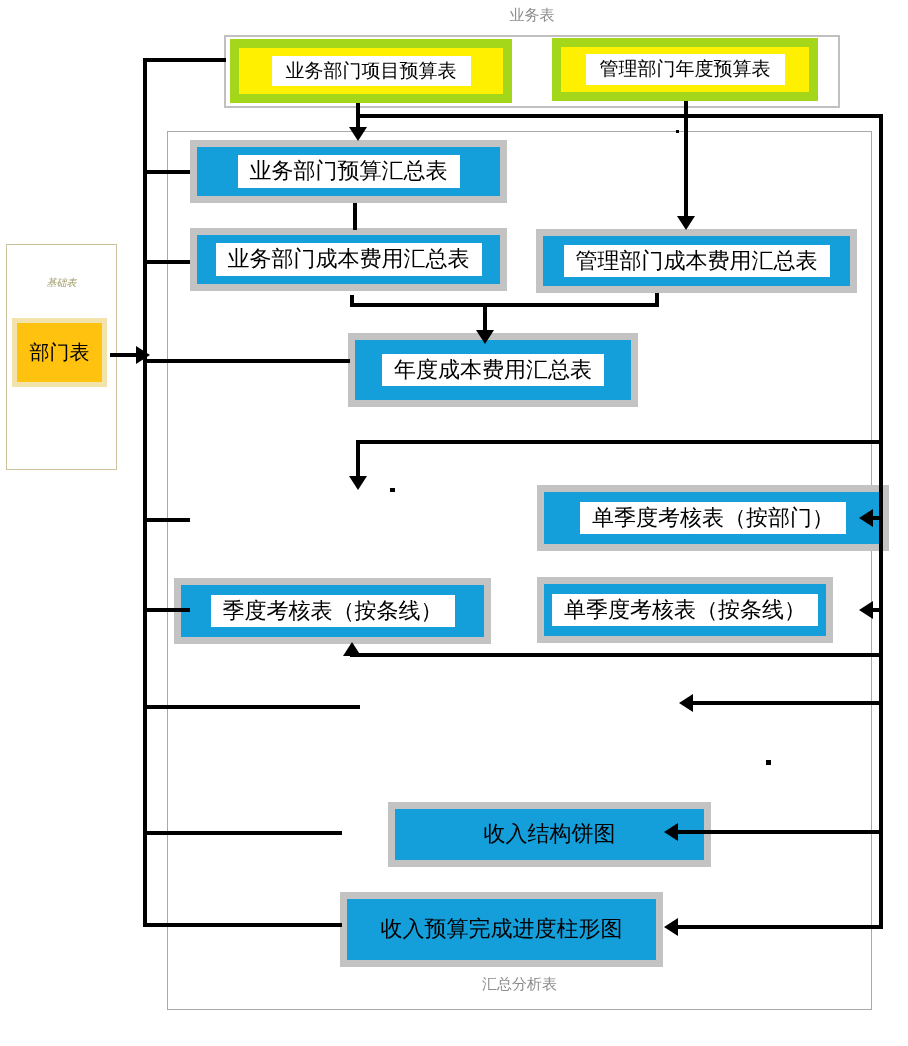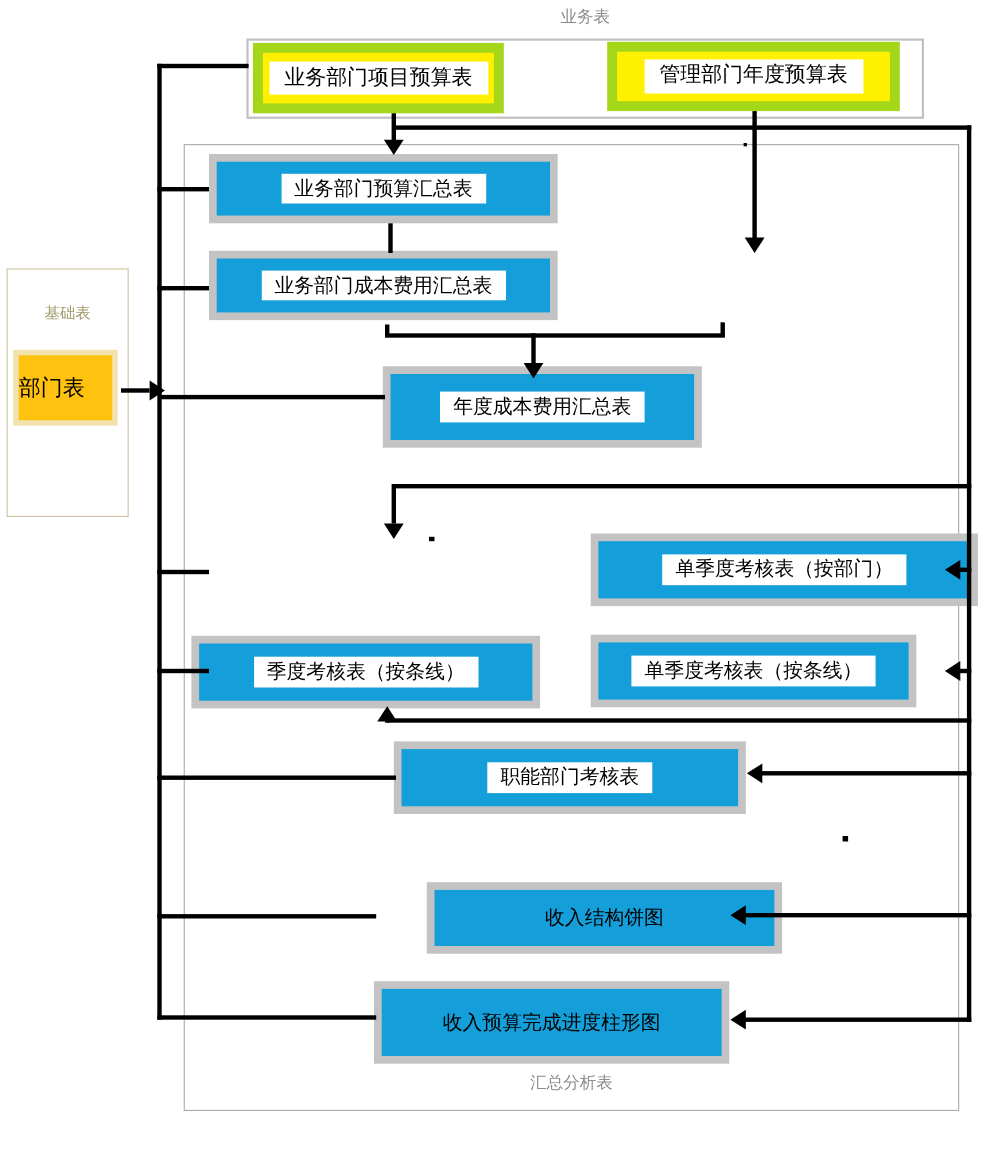--- a/index.html
+++ b/index.html
@@ -8,33 +8,33 @@
     --olive:#A09A68; --biz-border:#C0C0C0; --summary-border:#A9A9A9; --base-border:#CCC39E;
   }
   html,body{margin:0;padding:0;background:#fff;}
   #stage{position:relative;width:908px;height:1046px;background:#fff;overflow:hidden;
          font-family:"Liberation Sans","DejaVu Sans",sans-serif;color:#000;}
   .container{position:absolute;background:#fff;box-sizing:border-box;}
   .container.biz{border:2px solid var(--biz-border);}
   .container.summary{border:1px solid var(--summary-border);}
   .container.base{border:1px solid var(--base-border);}
   .section-label{position:absolute;text-align:center;font-size:15px;color:var(--gray-label);}
-  .section-label.olive{color:var(--olive);font-size:14px;}
+  .section-label.olive{color:var(--olive);font-size:10px;font-style:italic;}
   
   .node{position:absolute;background:var(--node-border);}
   .node .inner{position:absolute;inset:7px;background:var(--blue);display:flex;align-items:center;justify-content:center;}
-  .node .lbl{background:#fff;padding:3px 12px;font-size:18px;line-height:1.2;white-space:nowrap;}
+  .node .lbl{background:#fff;padding:3px 12px;font-size:22px;line-height:1.2;white-space:nowrap;}
   .node.nolabel .lbl{background:transparent;padding:0;}
   
   .gnode{position:absolute;background:var(--green);}
   .gnode .mid{position:absolute;inset:9px;background:var(--yellow);display:flex;align-items:center;justify-content:center;}
   .gnode .lbl{background:#fff;padding:4px 14px;font-size:19px;line-height:1.2;white-space:nowrap;}
   
   .anode{position:absolute;background:var(--cream);}
-  .anode .inner{position:absolute;inset:5px;background:var(--amber);display:flex;align-items:center;justify-content:flex-start;}
+  .anode .inner{position:absolute;inset:5px;background:var(--amber);display:flex;align-items:center;justify-content:center;}
   .anode .lbl{font-size:20px;white-space:nowrap;}
   
   .ln{position:absolute;background:var(--ink);}
   
   .ah{position:absolute;width:0;height:0;}
   .ah.down{border-left:9px solid transparent;border-right:9px solid transparent;border-top:14px solid var(--ink);}
   .ah.up{border-left:9px solid transparent;border-right:9px solid transparent;border-bottom:14px solid var(--ink);}
   .ah.left{border-top:9px solid transparent;border-bottom:9px solid transparent;border-right:14px solid var(--ink);}
   .ah.right{border-top:9px solid transparent;border-bottom:9px solid transparent;border-left:14px solid var(--ink);}
   .dot{position:absolute;background:var(--ink);}
@@ -45,21 +45,21 @@
 <div id="stage">
 
   <div class="container biz" style="left:224px;top:35px;width:616px;height:73px;"></div>
   <div class="container summary" style="left:167px;top:131px;width:705px;height:879px;"></div>
   <div class="container base" style="left:6px;top:244px;width:111px;height:226px;"></div>
 
   <div class="section-label" style="left:224px;top:6px;width:616px;">业务表</div>
   <div class="section-label" style="left:167px;top:975px;width:705px;">汇总分析表</div>
   <div class="section-label olive" style="left:6px;top:276px;width:111px;">基础表</div>
 
-  <div class="gnode" style="left:230px;top:39px;width:228px;height:64px;">
+  <div class="gnode" style="left:230px;top:39px;width:282px;height:64px;">
     <div class="mid">
       <span class="lbl">业务部门项目预算表</span>
     </div>
   </div>
   <div class="gnode" style="left:552px;top:38px;width:266px;height:63px;">
     <div class="mid">
       <span class="lbl">管理部门年度预算表</span>
     </div>
   </div>
 
@@ -72,43 +72,43 @@
   <div class="node" style="left:190px;top:140px;width:317px;height:63px;">
     <div class="inner">
         <span class="lbl">业务部门预算汇总表</span>
       </div>
   </div>
   <div class="node" style="left:190px;top:228px;width:317px;height:63px;font-family:Liberation Serif, serif;">
     <div class="inner">
         <span class="lbl">业务部门成本费用汇总表</span>
       </div>
   </div>
+  <div class="node" style="left:536px;top:229px;width:321px;height:64px;">
+    <div class="inner">
+        <span class="lbl">管理部门成本费用汇总表</span>
+      </div>
+  </div>
   <div class="node" style="left:348px;top:333px;width:290px;height:74px;text-decoration:underline;">
     <div class="inner">
         <span class="lbl">年度成本费用汇总表</span>
       </div>
   </div>
   <div class="node" style="left:537px;top:485px;width:322px;height:66px;padding-left:30px;">
     <div class="inner">
         <span class="lbl">单季度考核表（按部门）</span>
       </div>
   </div>
   <div class="node" style="left:174px;top:578px;width:317px;height:66px;">
     <div class="inner">
         <span class="lbl">季度考核表（按条线）</span>
       </div>
   </div>
   <div class="node" style="left:537px;top:577px;width:296px;height:66px;text-align:right;">
     <div class="inner">
         <span class="lbl">单季度考核表（按条线）</span>
-      </div>
-  </div>
-  <div class="node" style="left:358px;top:674px;width:320px;height:66px;">
-    <div class="inner">
-        <span class="lbl">职能部门考核表</span>
       </div>
   </div>
   <div class="node nolabel" style="left:340px;top:802px;width:323px;height:65px;margin-left:48px;">
     <div class="inner">
         <span class="lbl">收入结构饼图</span>
       </div>
   </div>
   <div class="node nolabel" style="left:340px;top:892px;width:323px;height:75px;">
     <div class="inner">
         <span class="lbl">收入预算完成进度柱形图</span>

